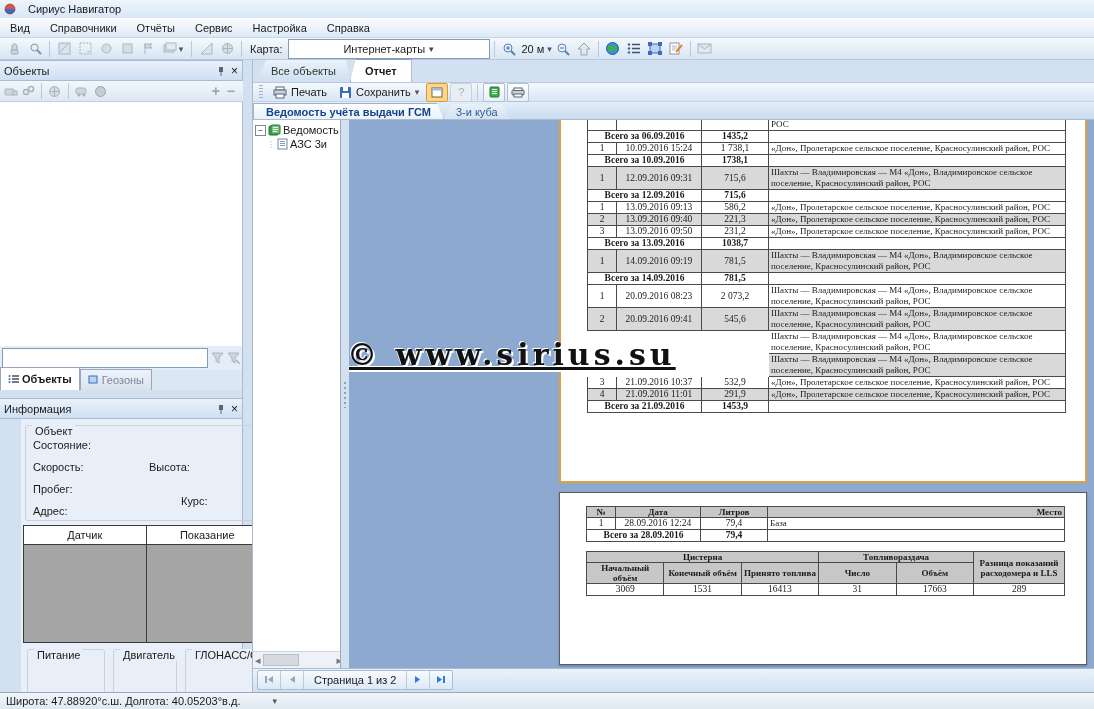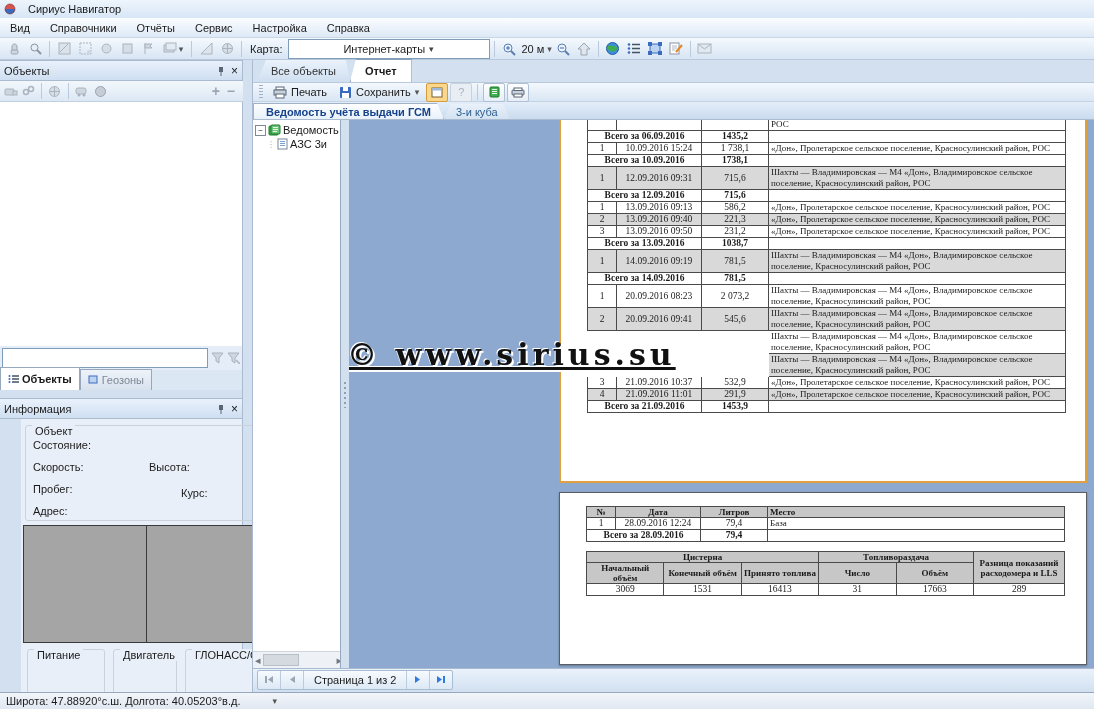--- a/index.html
+++ b/index.html
@@ -359,25 +359,29 @@
     <span style="font-size:12px;">×</span>
   </div>
   <div class="infobg" style="position:relative;height:283px;">
     <div class="grpbox" style="left:4px;top:6px;width:242px;height:96px;">
       <span class="glabel">Объект</span>
     </div>
     <span class="fld" style="left:12px;top:20px;">Состояние:</span>
     <span class="fld" style="left:12px;top:42px;">Скорость:</span>
     <span class="fld" style="left:128px;top:42px;">Высота:</span>
     <span class="fld" style="left:12px;top:64px;">Пробег:</span>
-    <span class="fld" style="left:128px;top:68px;padding-left:32px;">Курс:</span>
+    <span class="fld" style="left:128px;top:76px;padding-left:32px;">Курс:</span>
     <span class="fld" style="left:12px;top:86px;">Адрес:</span>
     <div class="abs" style="left:2px;top:106px;width:246px;height:118px;">
       <table class="sensors">
         <tbody>
+            <tr>
+          <th style="width:50%">Датчик</th>
+          <th>Показание</th>
+        </tr>
         <tr>
               <td></td>
               <td></td>
             </tr>
       </tbody>
         </table>
     </div>
     <div class="grpbox" style="left:6px;top:230px;width:78px;height:46px;background:#e9eff8;">
       <span class="glabel">Питание</span>
     </div>
@@ -600,21 +604,21 @@
             </tbody>
         </table>
       </div>
       <div class="page2">
         <table class="rpt">
           <thead>
             <tr>
               <th class="c-n">№</th>
               <th class="c-d">Дата</th>
               <th class="c-l">Литров</th>
-              <th class="c-p" style="text-align:left">Место</th>
+              <th class="c-p" style="text-align:right">Место</th>
             </tr>
           </thead>
           <tbody id="p2body">
               <tr class="row-data">
                 <td class="c-n">1</td>
                 <td class="c-d">28.09.2016 12:24</td>
                 <td class="c-l">79,4</td>
                 <td class="c-p">База</td>
               </tr>
               <tr class="row-total">

